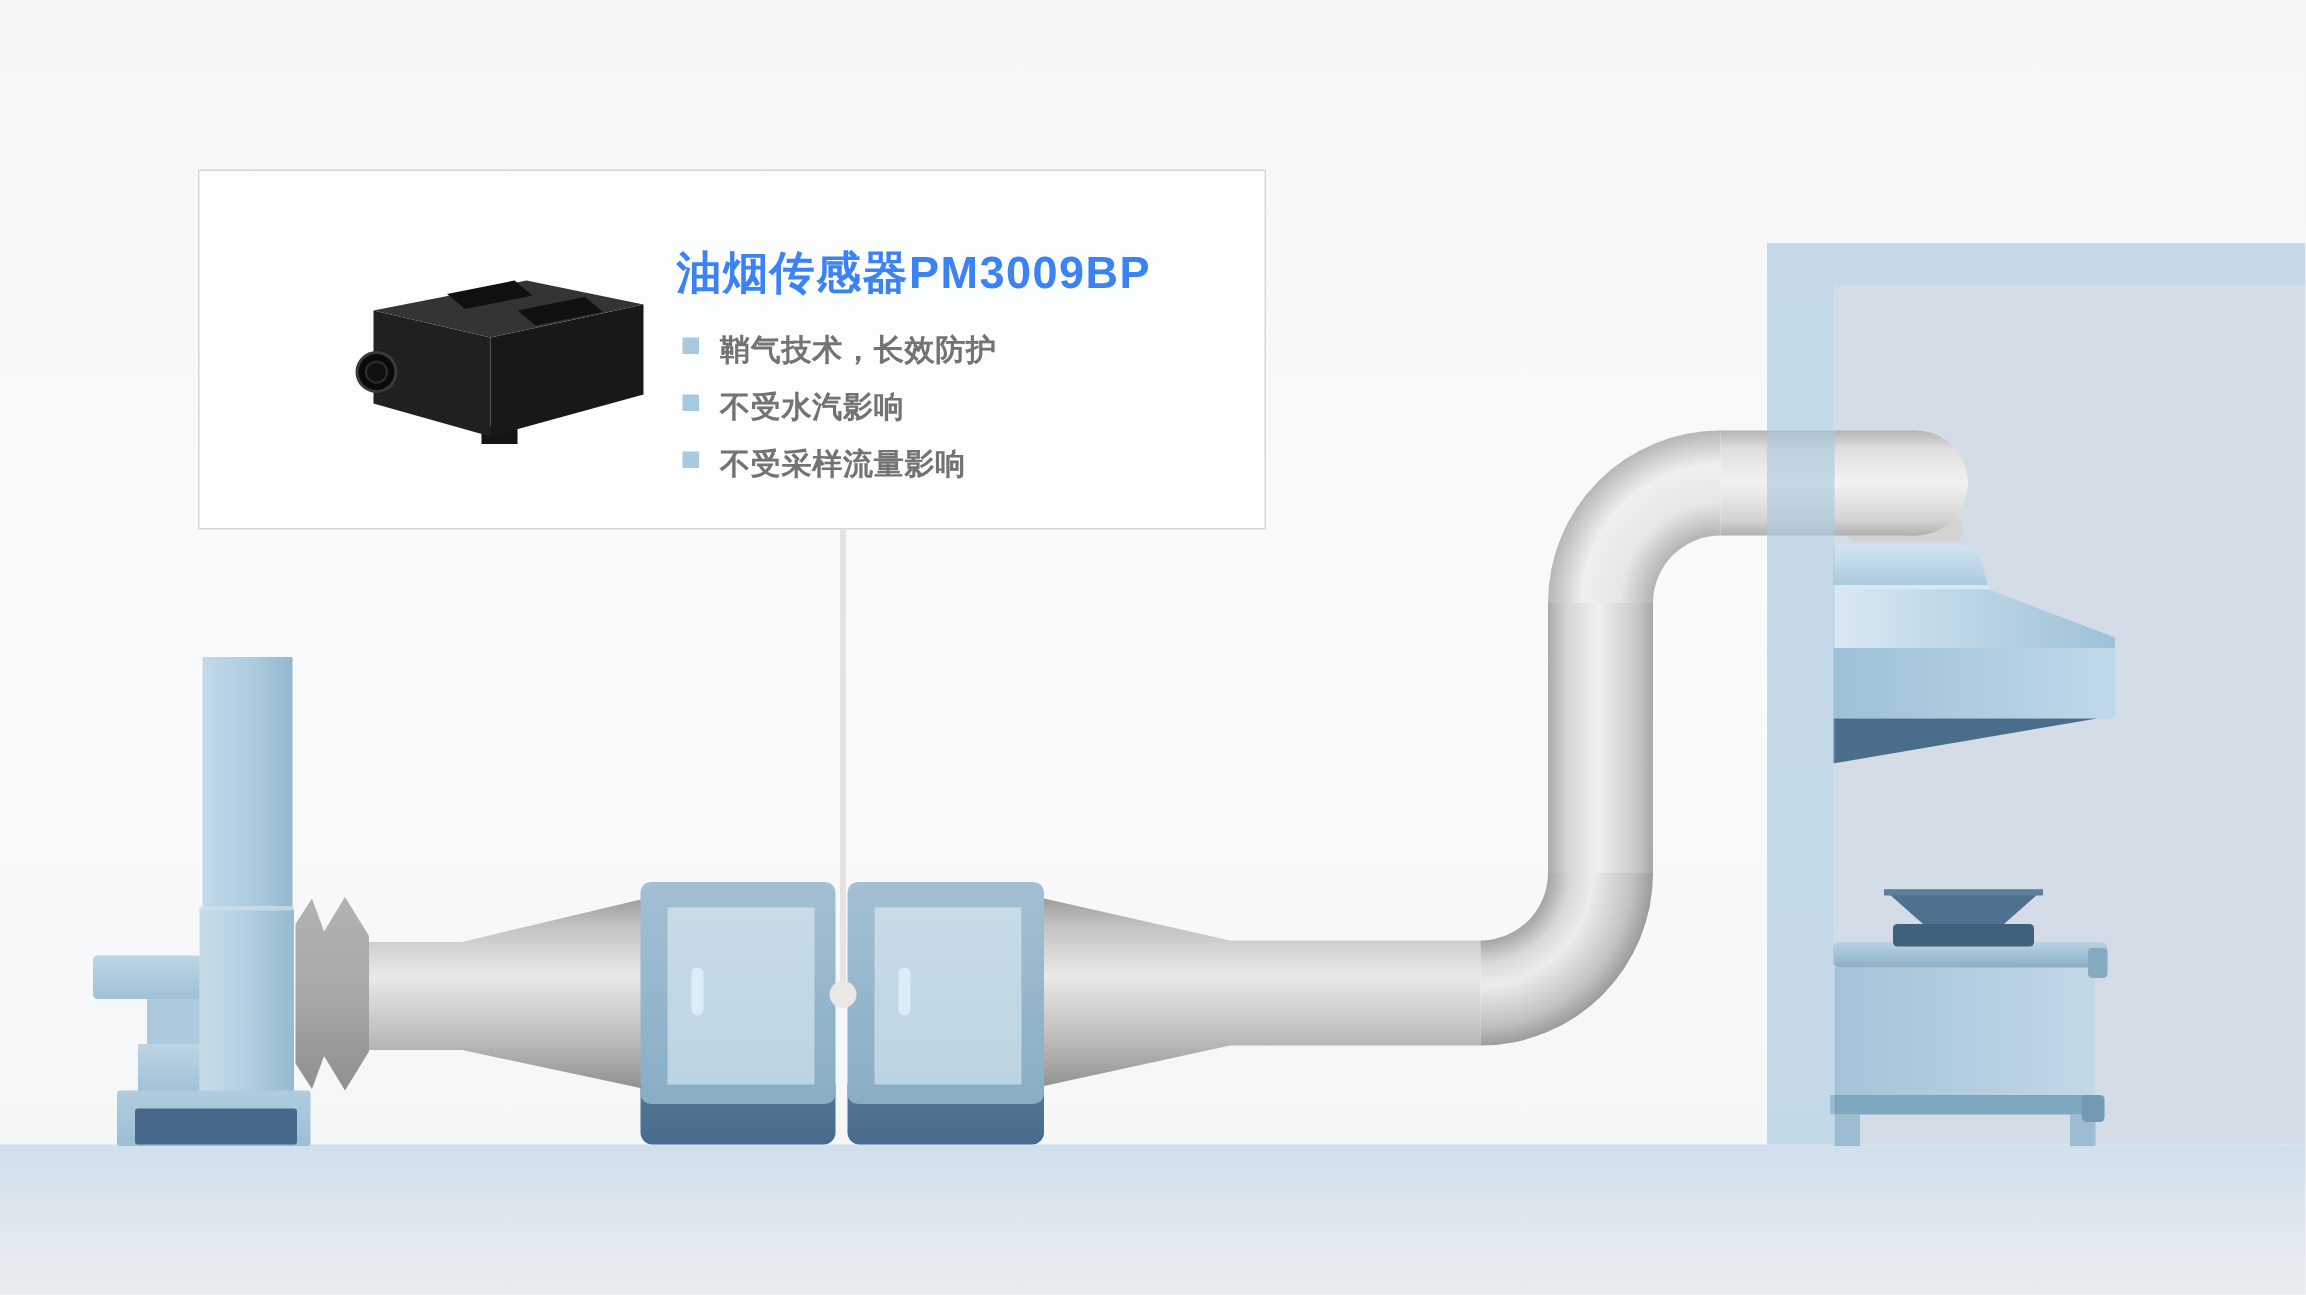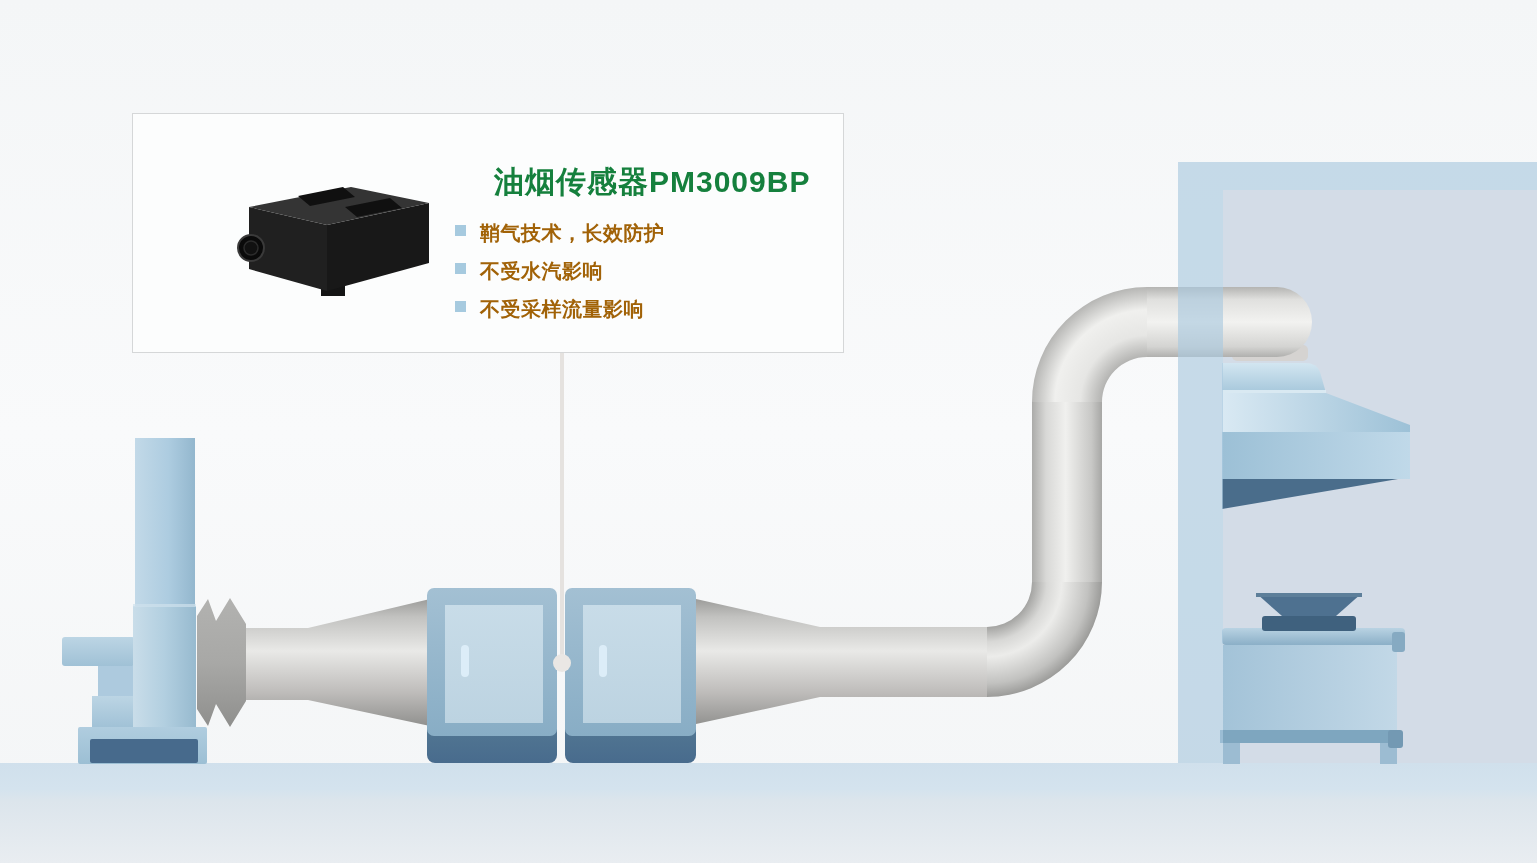--- a/index.html
+++ b/index.html
@@ -9,28 +9,28 @@
     background:linear-gradient(180deg,#f4f6f7 0%,#f9fafb 50%,#f3f5f6 100%);
   }
   .illustration{position:absolute;left:0;top:0;}
   .callout-card{
     position:absolute;left:132px;top:113px;width:712px;height:240px;
     background:#fcfdfd;border:1px solid #d5d7d8;box-sizing:border-box;
   }
   .device-svg{position:absolute;left:60px;top:60px;}
   .callout-title{
     position:absolute;left:318px;top:48px;
-    font-size:30px;font-weight:700;color:#15803d;letter-spacing:1px;white-space:nowrap;margin-left:43px;
+    font-size:30px;font-weight:700;color:#3b82f6;letter-spacing:1px;white-space:nowrap;
   }
   .feature-list{
     position:absolute;left:322px;top:106px;margin:0;padding:0;list-style:none;
   }
   .feature-item{
     display:flex;align-items:flex-start;margin-bottom:11px;
-    font-size:20px;font-weight:600;color:#a16207;letter-spacing:0.5px;white-space:nowrap;
+    font-size:20px;font-weight:600;color:#737373;letter-spacing:0.5px;white-space:nowrap;
   }
   .bullet-square{
     width:11px;height:11px;background:#a6cadf;flex:0 0 auto;
     margin:5px 14px 0 0;
   }
 </style>
 </head>
 <body>
 
 <div class="stage">

